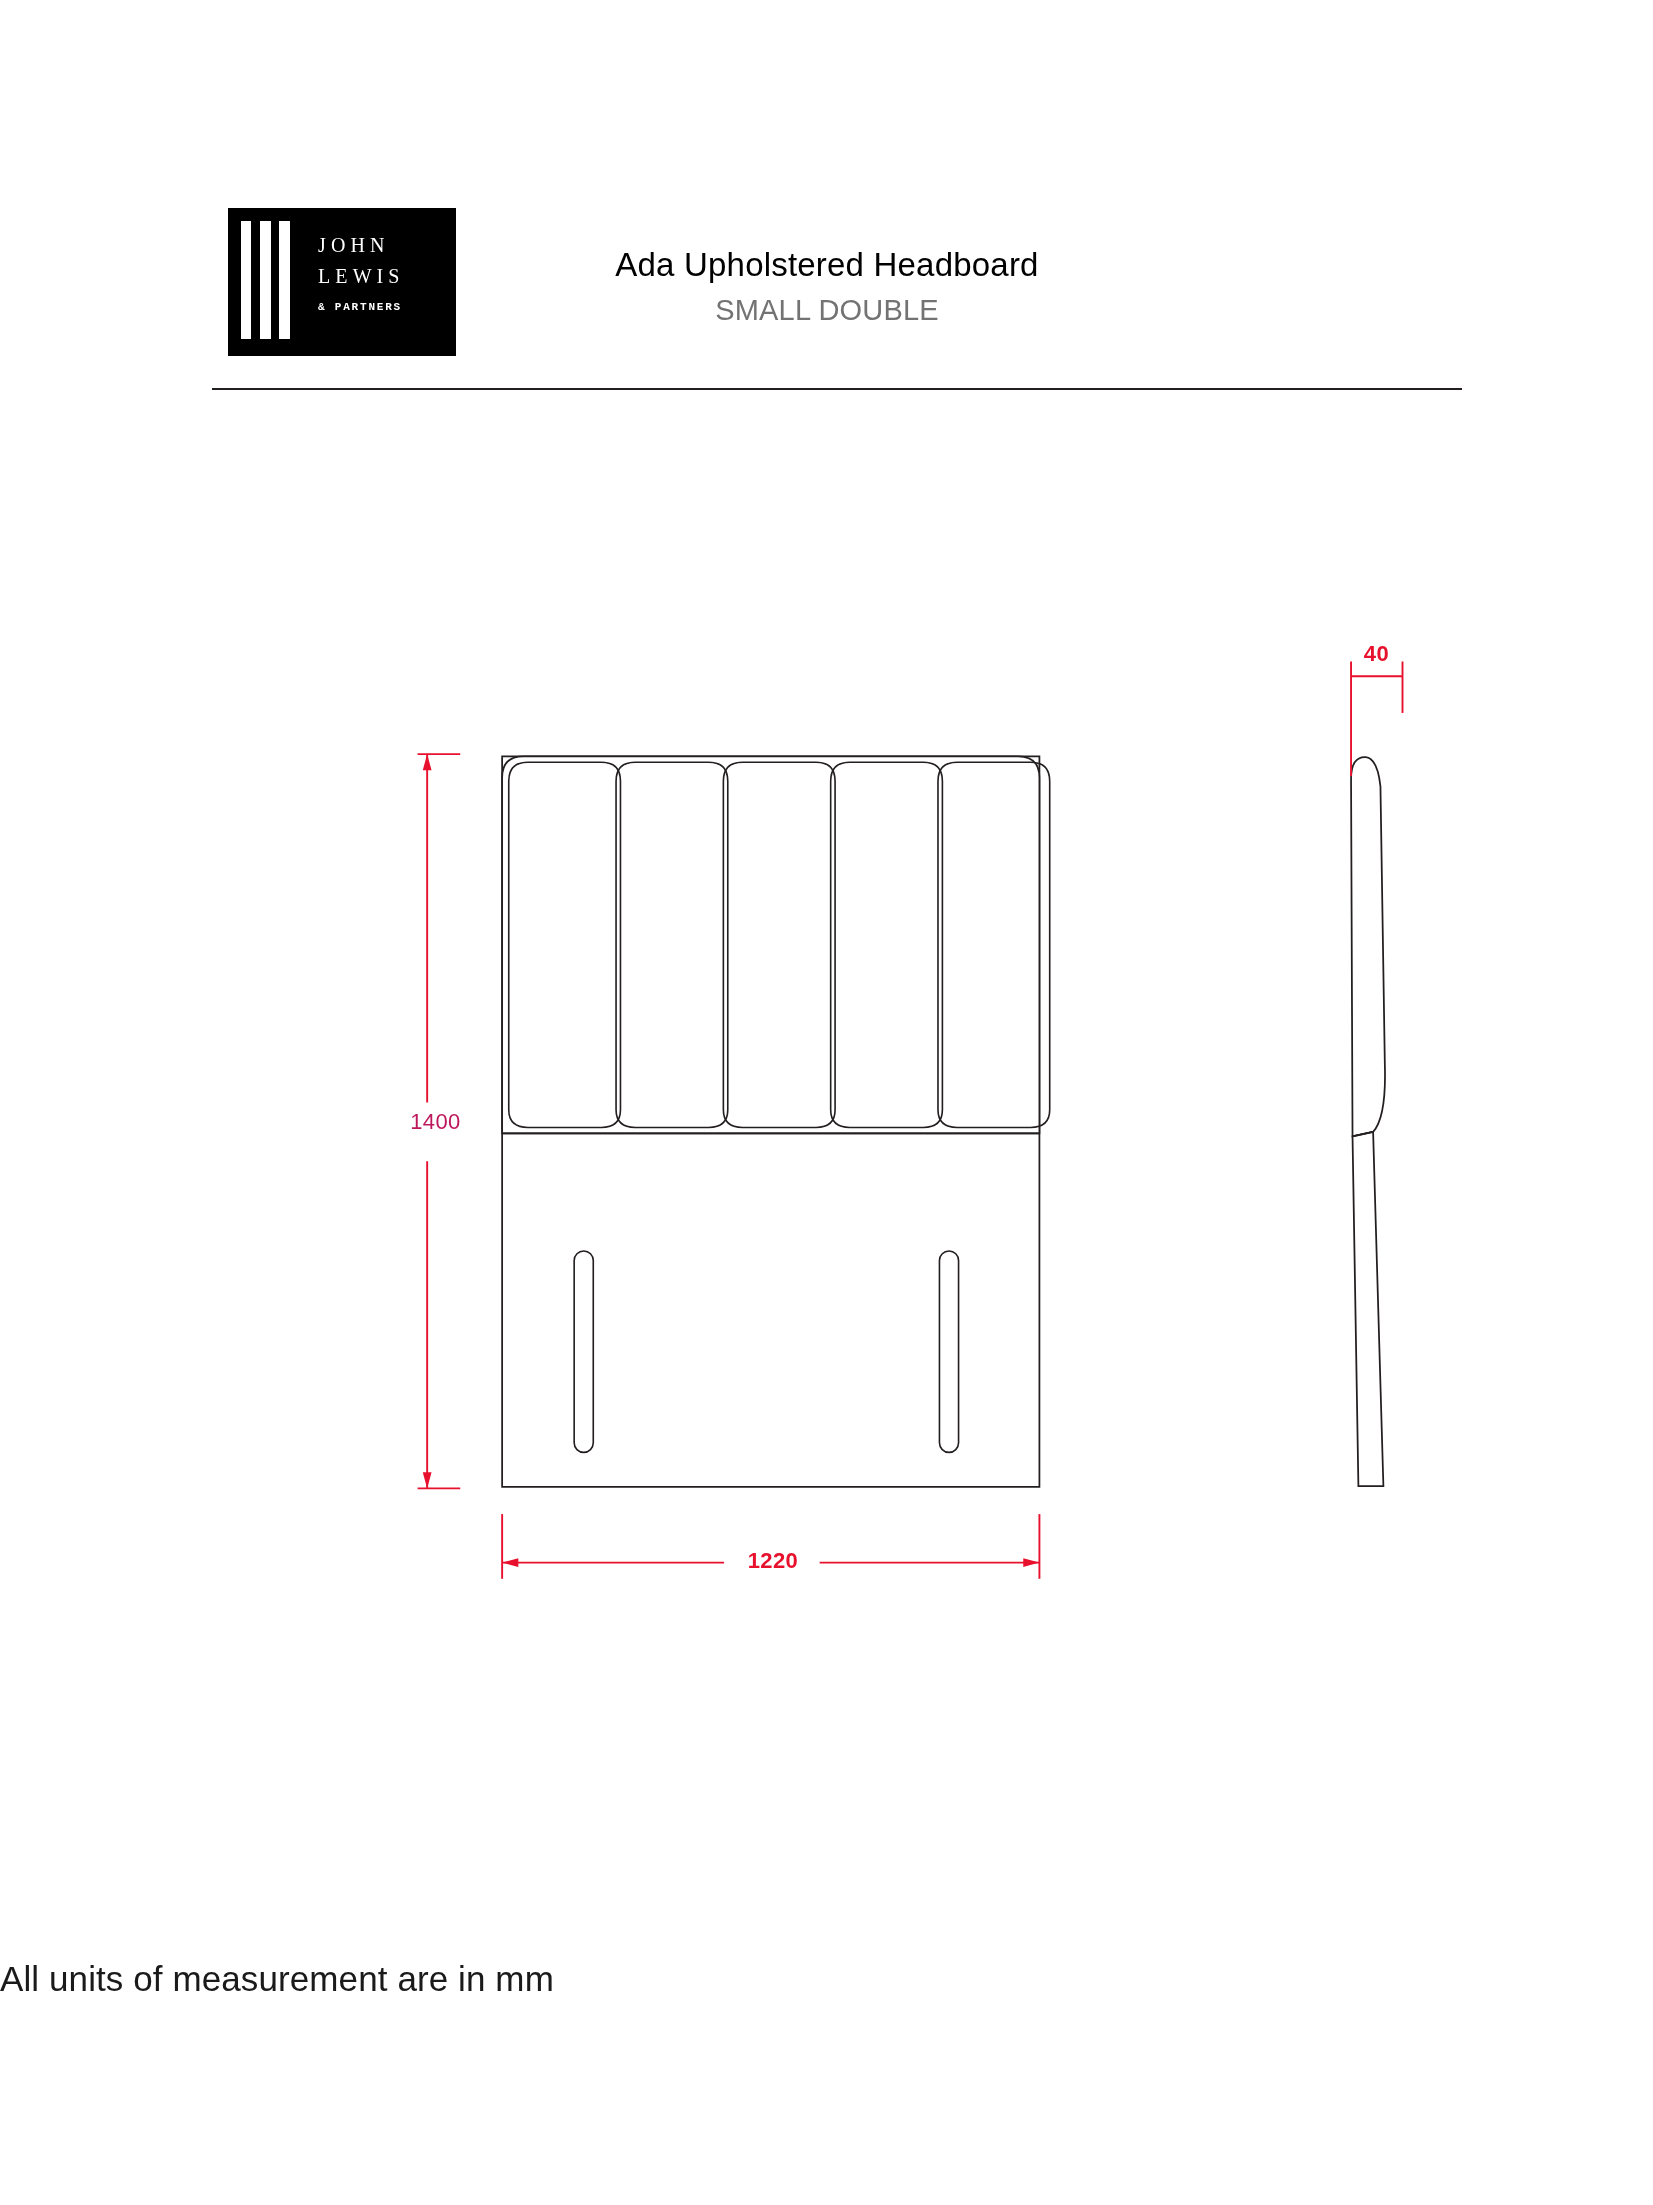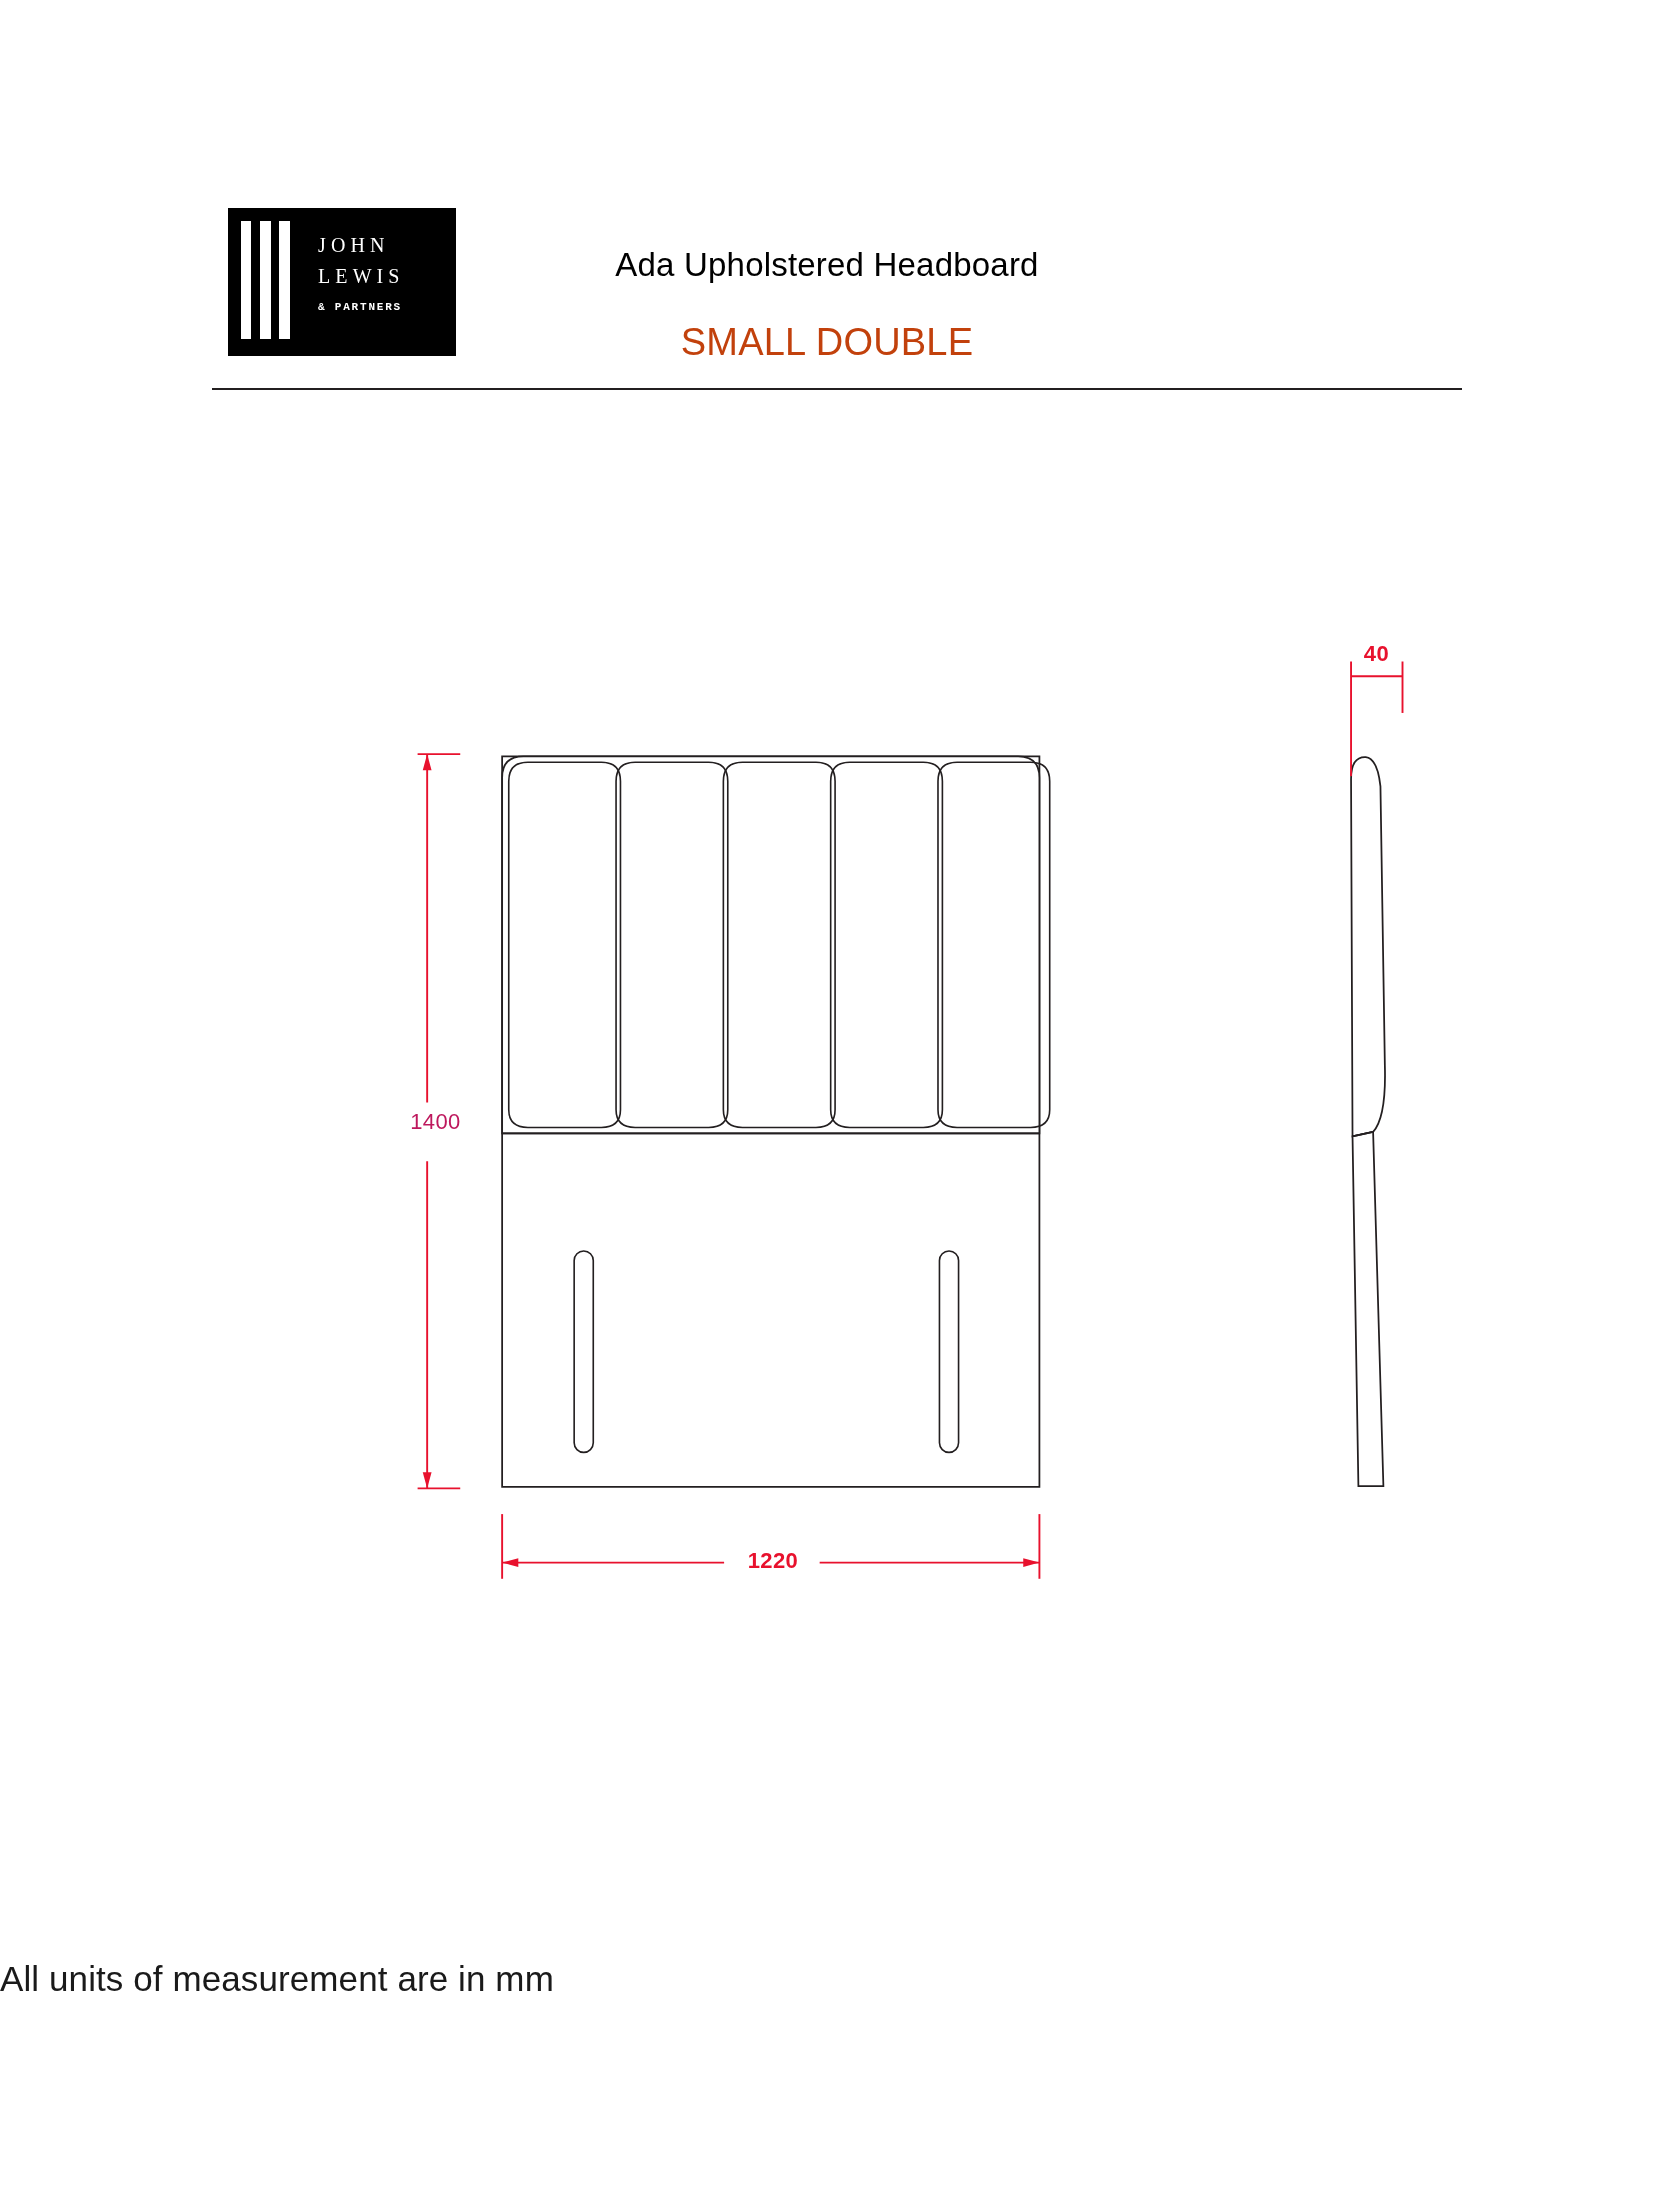--- a/index.html
+++ b/index.html
@@ -78,25 +78,24 @@
     width: 772px;
     text-align: center;
   }
   #doc-title {
     font-size: 33px;
     line-height: 44px;
     letter-spacing: 0.2px;
     color: #000000;
   }
   #doc-subtitle {
-    font-size: 38px;
+    font-size: 29px;
     line-height: 46px;
     letter-spacing: 0.2px;
-    color: #c2410c;
-    margin-top: 32px;
+    color: #737373;
   }
   #header-rule {
     position: absolute;
     left: 212px;
     top: 388px;
     width: 1250px;
     height: 1.5px;
     background: #231f20;
   }
 

